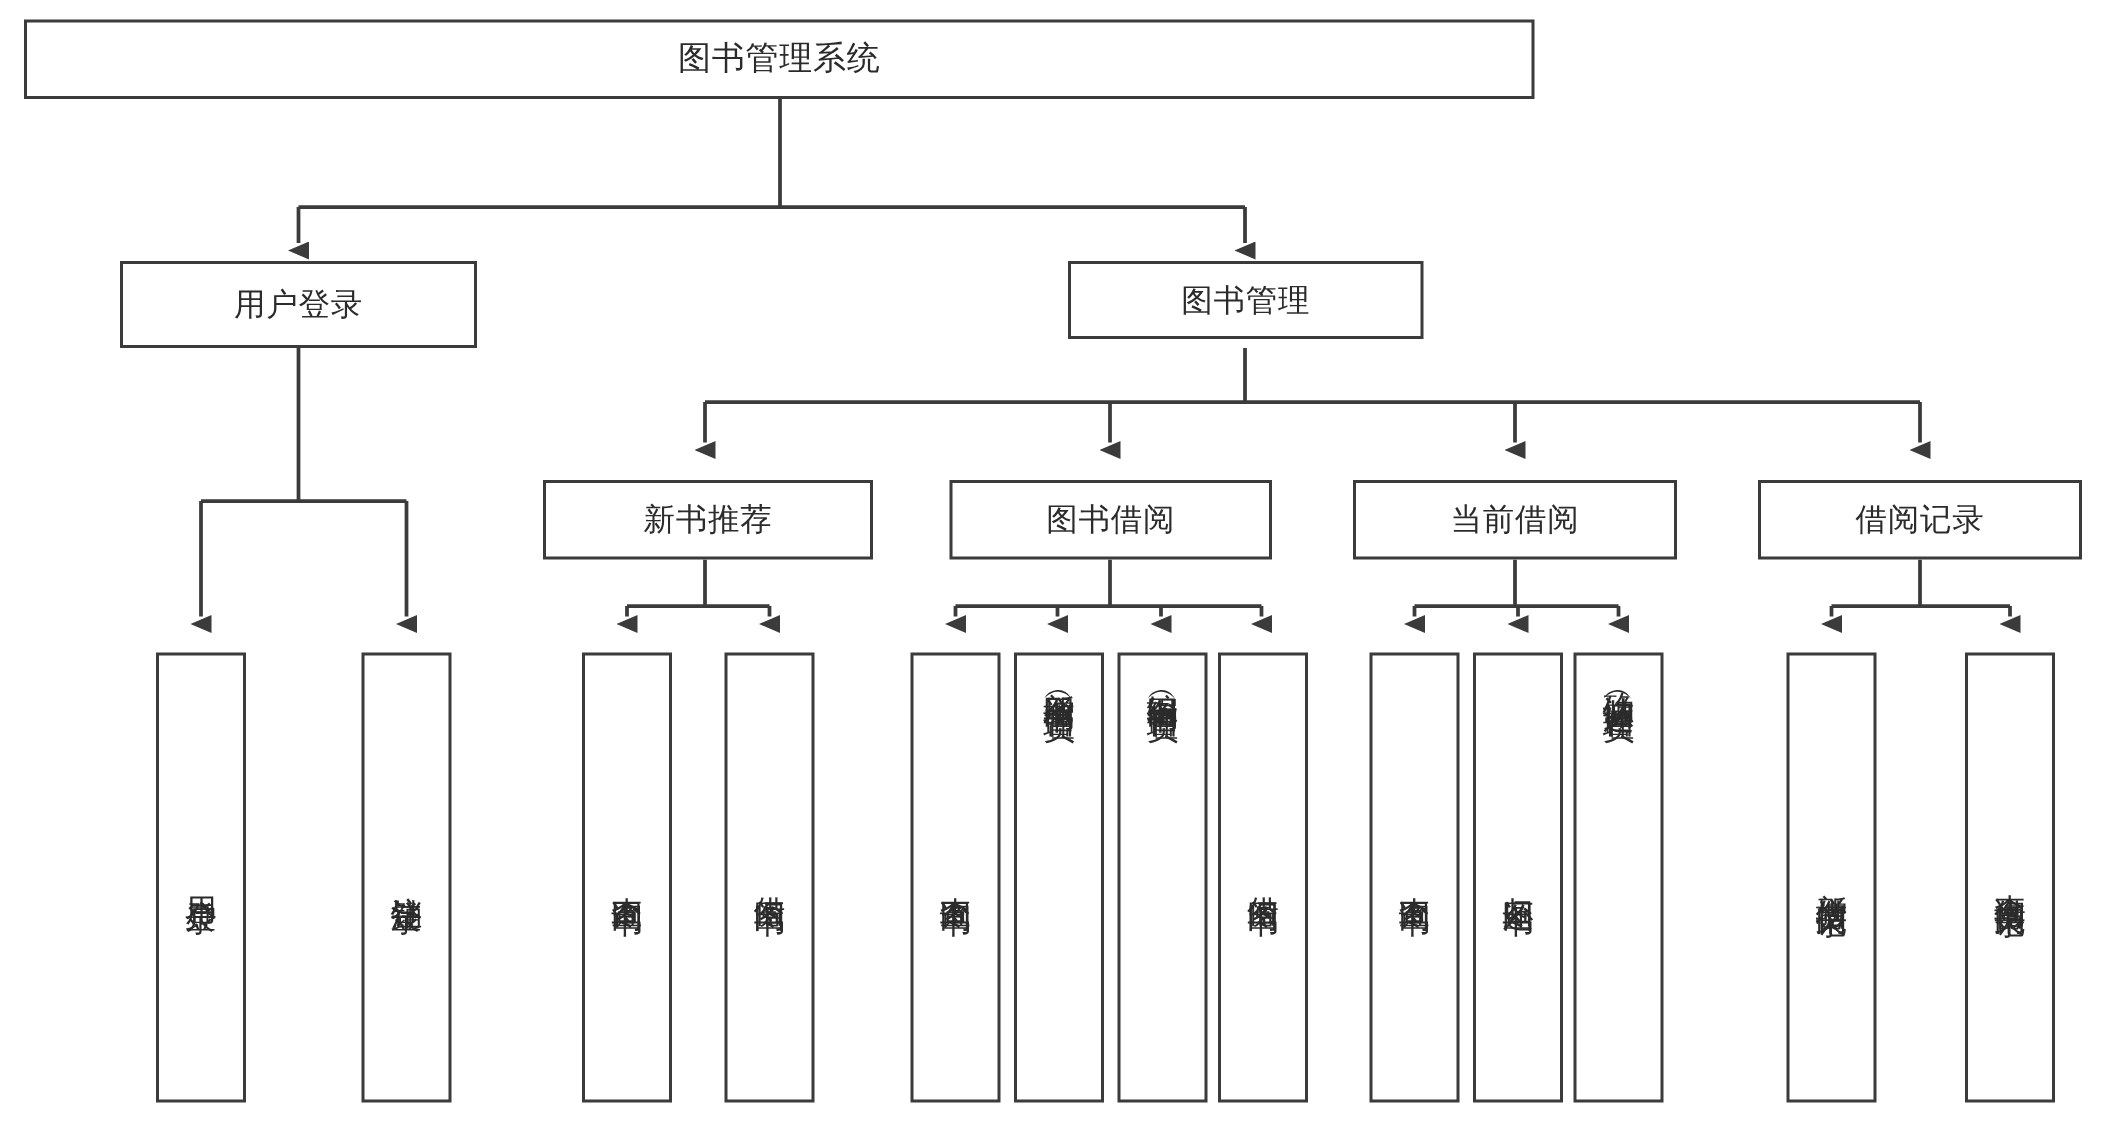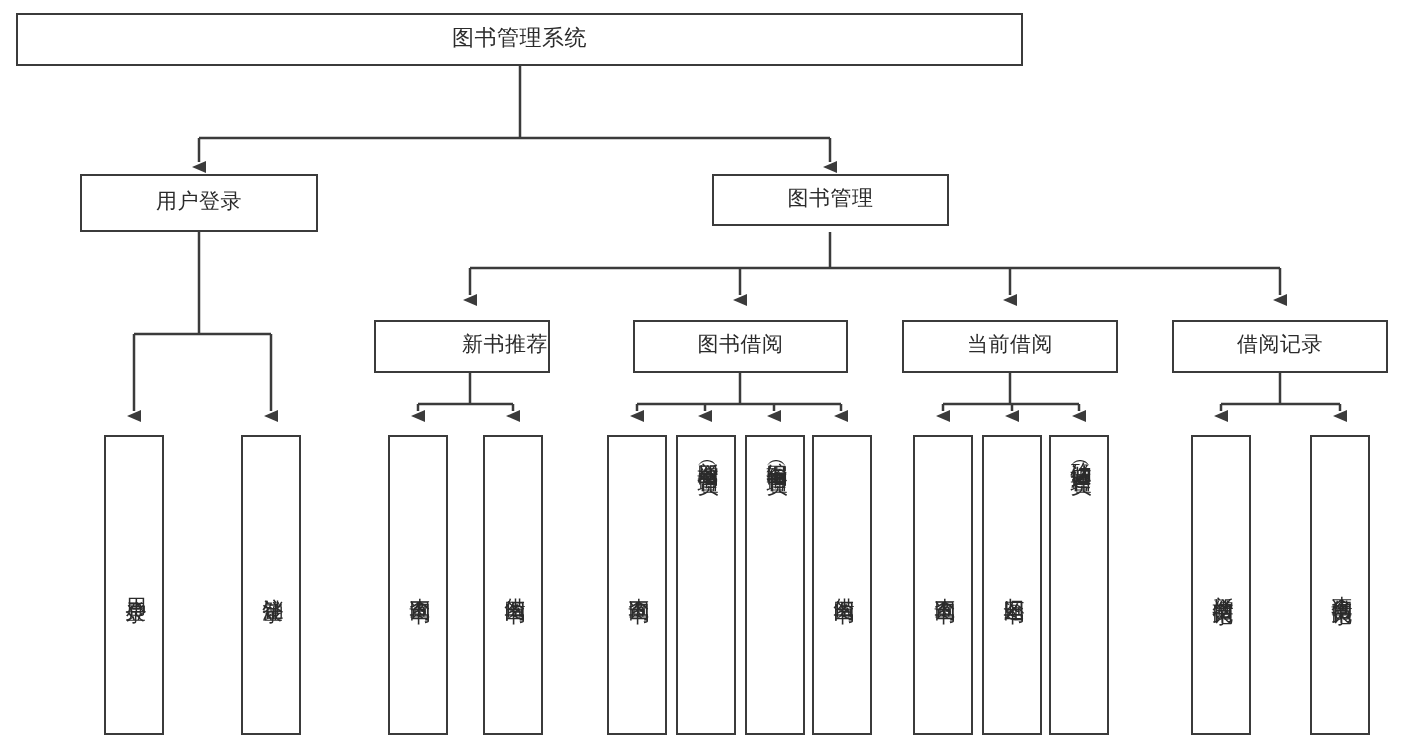--- a/index.html
+++ b/index.html
@@ -11,21 +11,20 @@
     width: 1405px;
     height: 747px;
     font-family: "DejaVu Sans", "Liberation Sans", sans-serif;
     overflow: hidden;
   }
   #diagram-root {
     position: relative;
     width: 1405px;
     height: 747px;
     background: #ffffff;
-    font-family: Liberation Mono, monospace;
   }
   svg.connectors {
     position: absolute;
     left: 0;
     top: 0;
     width: 1405px;
     height: 747px;
     pointer-events: none;
   }
   .node {
@@ -139,21 +138,21 @@
     <span class="node-label">图书管理系统</span>
   </div>
 
   <div class="node horiz" style="left:80px; top:174px; width:238px; height:58px;">
     <span class="node-label">用户登录</span>
   </div>
   <div class="node horiz" style="left:712px; top:174px; width:237px; height:52px;">
     <span class="node-label">图书管理</span>
   </div>
 
-  <div class="node horiz" style="left:374px; top:320px; width:176px; height:53px;justify-content:flex-end;">
+  <div class="node horiz" style="left:362px; top:320px; width:220px; height:53px;">
     <span class="node-label">新书推荐</span>
   </div>
   <div class="node horiz" style="left:633px; top:320px; width:215px; height:53px;">
     <span class="node-label">图书借阅</span>
   </div>
   <div class="node horiz" style="left:1172px; top:320px; width:216px; height:53px;">
     <span class="node-label">借阅记录</span>
   </div>
   <div class="node horiz" style="left:902px; top:320px; width:216px; height:53px;">
     <span class="node-label">当前借阅</span>

